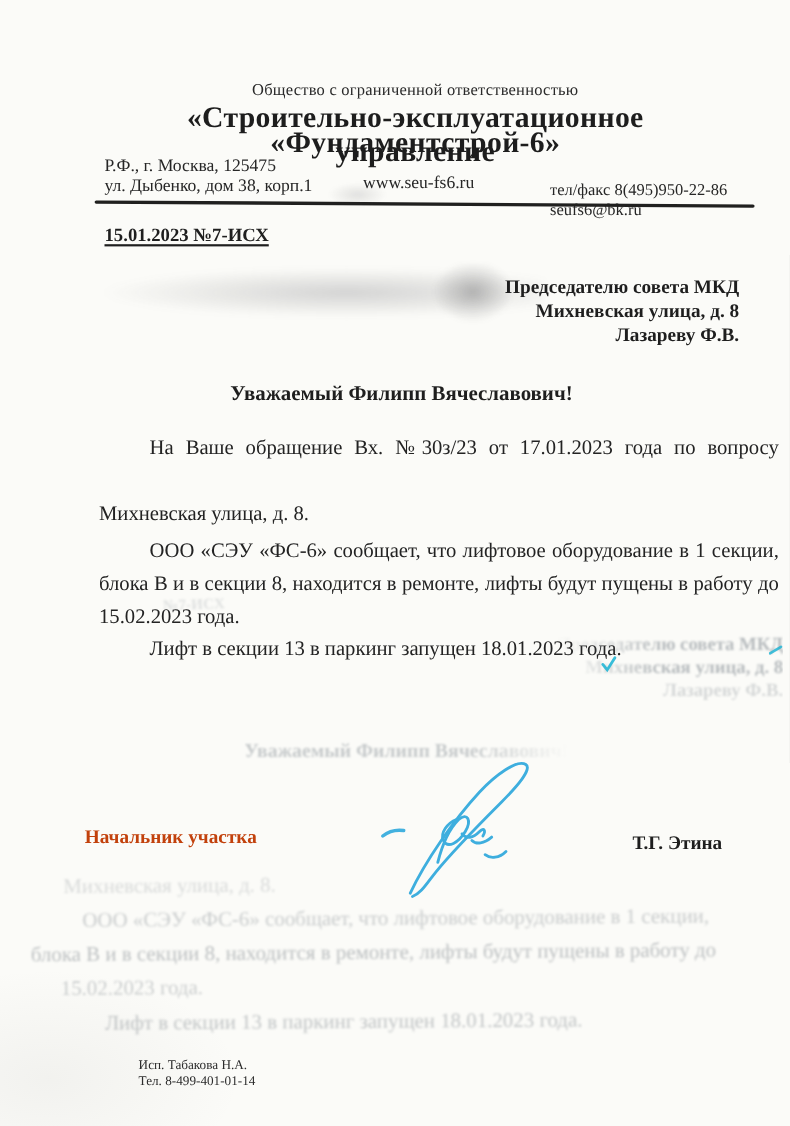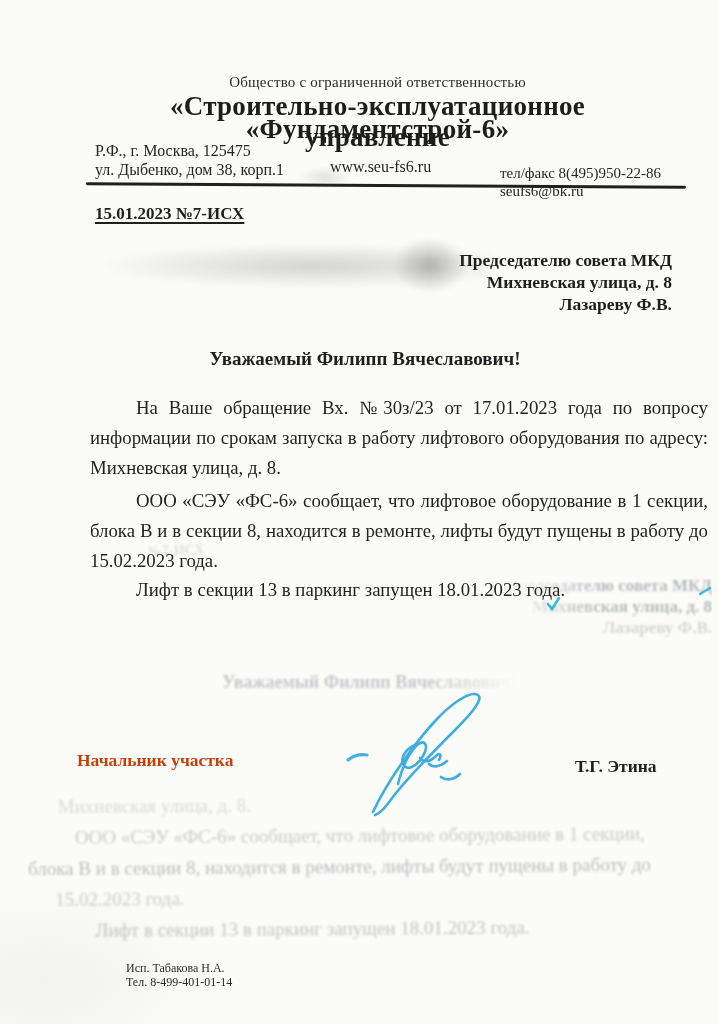--- a/index.html
+++ b/index.html
@@ -102,21 +102,20 @@
 
   <div class="abs recipient">
     <div>Председателю совета МКД</div>
     <div>Михневская улица, д. 8</div>
     <div>Лазареву Ф.В.</div>
   </div>
 
   <div class="abs salutation">Уважаемый Филипп Вячеславович!</div>
 
   <div class="bline just ind" style="top:397px">На Ваше обращение Вх. №30з/23 от 17.01.2023 года по вопросу</div>
-  <div class="bline just" style="top:427px">информации по срокам запуска в работу лифтового оборудования по адресу:</div>
   <div class="bline" style="top:457px">Михневская улица, д. 8.</div>
   <div class="bline just ind" style="top:490px">ООО «СЭУ «ФС-6» сообщает, что лифтовое оборудование в 1 секции,</div>
   <div class="bline just" style="top:520px">блока В и в секции 8, находится в ремонте, лифты будут пущены в работу до</div>
   <div class="bline" style="top:550px">15.02.2023 года.</div>
   <div class="bline ind" style="top:579px">Лифт в секции 13 в паркинг запущен 18.01.2023 года.</div>
 
   <div class="abs ghost g-ref">№7-ИСХ</div>
   <div class="abs ghost g-recipient">
     <div>Председателю совета МКД</div>
     <div>Михневская улица, д. 8</div>

